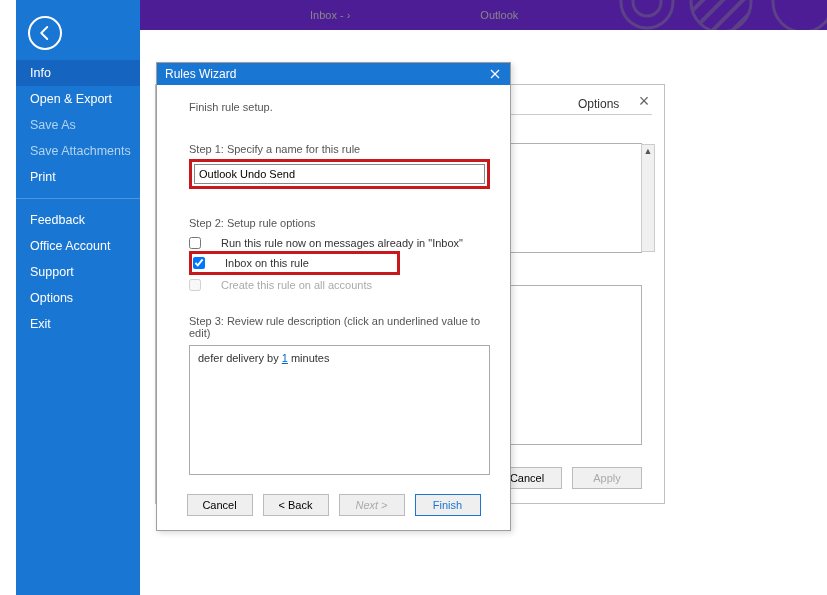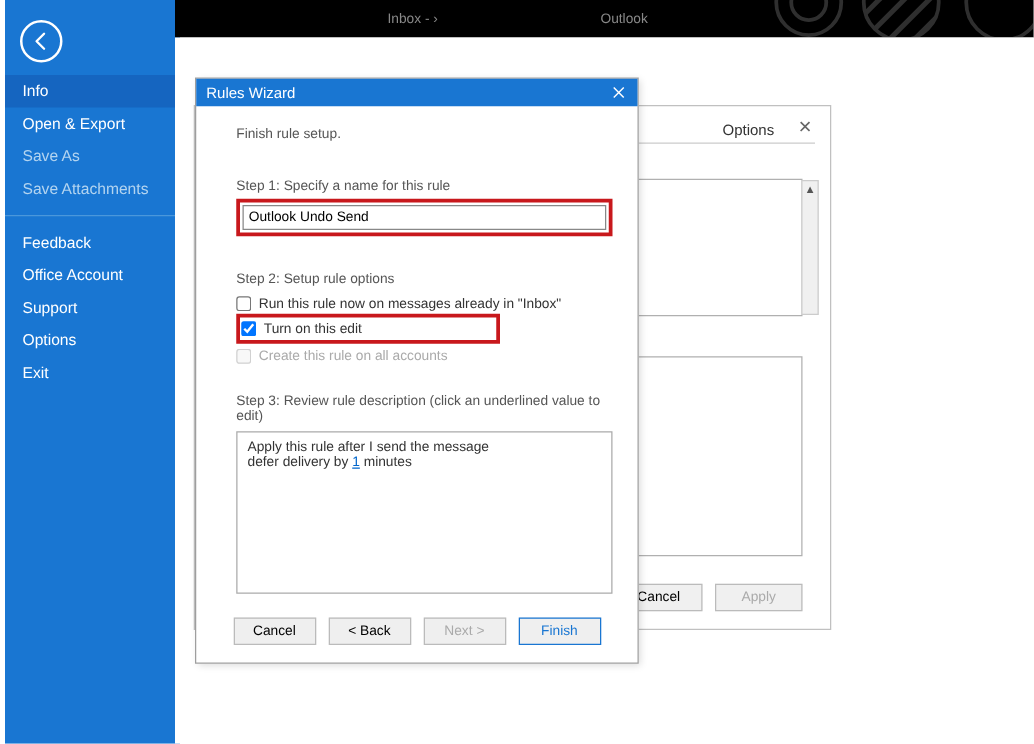--- a/index.html
+++ b/index.html
@@ -1,28 +1,28 @@
 <!DOCTYPE html>
 <html><head>
   <meta charset="utf-8">
   <style>
     * { box-sizing: border-box; margin: 0; padding: 0; font-family: "Segoe UI", Arial, sans-serif; }
     body { width: 827px; height: 595px; overflow: hidden; position: relative; background: #ffffff; }
 
     
-    .sidebar { position: absolute; left: 4px; top: 0; width: 140px; height: 595px; background: #1976d2; }
+    .sidebar { position: absolute; left: 16px; top: 0; width: 140px; height: 595px; background: #1976d2; }
     .back-btn { width: 34px; height: 34px; border: 2px solid #fff; border-radius: 50%; display: flex; align-items: center; justify-content: center; margin: 16px 0 10px 12px; cursor: pointer; }
     .back-btn svg { width: 18px; height: 18px; }
     .sidebar-item { color: #fff; font-size: 12.5px; padding: 6px 14px; cursor: pointer; }
     .sidebar-item.disabled { color: #b3d4f0; cursor: default; }
     .sidebar-item.active { background: #1565c0; }
     .sidebar-divider { border: none; border-top: 1px solid #4a97db; margin: 8px 0; }
 
     
-    .top-ribbon { position: absolute; left: 140px; top: 0; right: 0; height: 30px; background: #000000; display: flex; align-items: center; padding-left: 170px; gap: 130px; color: #888; font-size: 11px;}
+    .top-ribbon { position: absolute; left: 140px; top: 0; right: 0; height: 30px; background: #4c1d95; display: flex; align-items: center; padding-left: 170px; gap: 130px; color: #888; font-size: 11px;}
     .top-ribbon .ribbon-label { display:flex; align-items:center; gap:6px;}
     .deco { position:absolute; top:0; right:0; display:flex; gap:10px; opacity:0.4;}
     .circle-svg { width:64px; height:64px; transform: translateY(-30px);}
     .main-area { position: absolute; left: 140px; top: 30px; right: 0; bottom: 0; background: #ffffff; }
 
     
     .options-dialog { position:absolute; left: 155px; top: 84px; width: 510px; height: 420px; background:#fff; border:1px solid #c0c0c0; }
     .options-body { padding: 12px; font-size:12px; color:#333;}
     .options-tabs { display:flex; gap:18px; font-size:12px; padding-left:30px;}
     .options-tab { padding-bottom:4px;}
@@ -40,44 +40,45 @@
     .wizard { position:absolute; left: 156px; top: 62px; width: 355px; height: 469px; background:#fff; border:1px solid #9e9e9e; box-shadow: 2px 2px 6px rgba(0,0,0,0.15);}
     .wizard-titlebar { height:22px; background:#1976d2; color:#fff; display:flex; align-items:center; padding-left:8px; font-size:12px; position:relative;}
     .wizard-close { position:absolute; right:0; top:0; width:30px; height:22px; display:flex; align-items:center; justify-content:center; cursor:pointer;}
     .wizard-close svg { width:10px; height:10px;}
     .wizard-body { padding: 16px 20px 10px 32px; font-size:11px; color:#333;}
     .wizard-subtitle { font-size:11px; color:#555; margin-bottom: 30px;}
     .step-label { font-size:11px; color:#555; margin-bottom:4px;}
     .step-label-plain { font-size:11px; color:#555; margin-bottom:6px;}
     .rule-name-box { border:3px solid #c8181c; padding:2px; margin-bottom:2px;}
     .rule-name-input { width:100%; border:1px solid #888; padding:3px 4px; font-size:11px;}
-    .checkbox-row { display:flex; align-items:center; gap:6px; font-size:11px; color:#333; padding:2px 0;}
+    .checkbox-row { display:flex; align-items:center; gap:20px; font-size:11px; color:#333; padding:2px 0;}
     .checkbox-row.disabled { color:#aaa;}
     .checkbox-row input { width:12px; height:12px; }
     .hl-red { border:3px solid #c8181c; padding:1px 4px 1px 1px; display:inline-flex; margin-bottom:2px;}
     .desc-box { width:100%; height:130px; border:1px solid #aaa; padding:6px 8px; font-size:11px; margin-top:4px;}
     .desc-link { color:#0066cc; text-decoration:underline; cursor:pointer;}
     .wizard-btns { display:flex; gap:10px; justify-content:center; position:absolute; bottom:14px; left:0; right:0;}
     .wbtn { width:66px; height:22px; font-size:11px; background:#efefef; border:1px solid #bbb; cursor:pointer;}
-    .wbtn.disabled { color:#aaa; cursor:default;}
+    .wbtn.disabled { color:#aaa; cursor:default;font-style:italic;}
     .wbtn.primary { border:1px solid #1976d2; color:#1976d2;}
   </style>
 </head>
 <body>
 
 <div class="sidebar">
   <div class="back-btn">
     <svg viewBox="0 0 24 24">
         <path d="M15 4 L7 12 L15 20" stroke="#fff" stroke-width="2.5" fill="none" stroke-linecap="round" stroke-linejoin="round"></path>
       </svg>
   </div>
   <div class="sidebar-item active">Info</div>
   <div class="sidebar-item">Open &amp; Export</div>
   <div class="sidebar-item disabled">Save As</div>
   <div class="sidebar-item disabled">Save Attachments</div>
+  <div class="sidebar-item">Print</div>
   <hr class="sidebar-divider">
   <div class="sidebar-item">Feedback</div>
   <div class="sidebar-item">Office Account</div>
   <div class="sidebar-item">Support</div>
   <div class="sidebar-item">Options</div>
   <div class="sidebar-item">Exit</div>
 </div>
 
 <div class="top-ribbon">
   <div class="ribbon-label">
@@ -155,33 +156,32 @@
     <div style="height:26px;"></div>
 
     <div class="step-label-plain">Step 2: Setup rule options</div>
     <label class="checkbox-row">
       <input type="checkbox" style="">
       <span>Run this rule now on messages already in "Inbox"</span>
     </label>
     <div class="hl-red">
       <label class="checkbox-row" style="width:200px;">
         <input type="checkbox" checked="" style="">
-        <span>Turn on this edit</span>
+        <span>Inbox on this rule</span>
       </label>
     </div>
     <label class="checkbox-row disabled">
       <input type="checkbox" disabled="" style="">
       <span>Create this rule on all accounts</span>
     </label>
 
     <div style="height:22px;"></div>
 
     <div class="step-label-plain">Step 3: Review rule description (click an underlined value to edit)</div>
     <div class="desc-box">
-      <div>Apply this rule after I send the message</div>
       <div>
         <span>defer delivery by </span><span class="desc-link">1</span><span> minutes</span>
       </div>
     </div>
   </div>
   <div class="wizard-btns">
     <button class="wbtn">Cancel</button>
     <button class="wbtn">&lt; Back</button>
     <button class="wbtn disabled">Next &gt;</button>
     <button class="wbtn primary">Finish</button>

